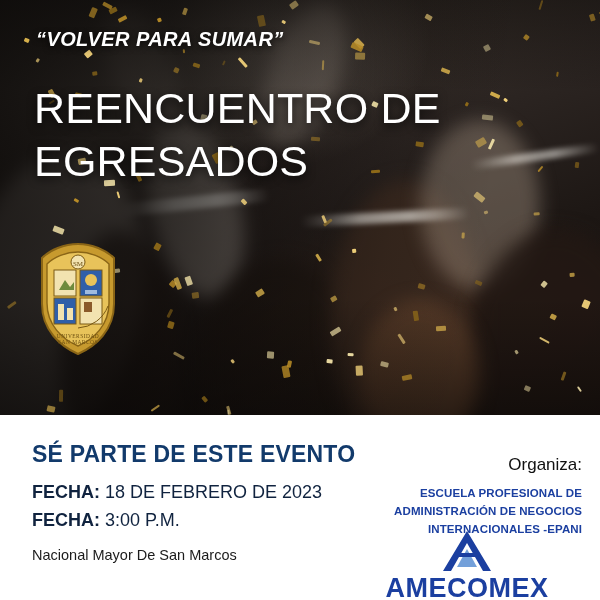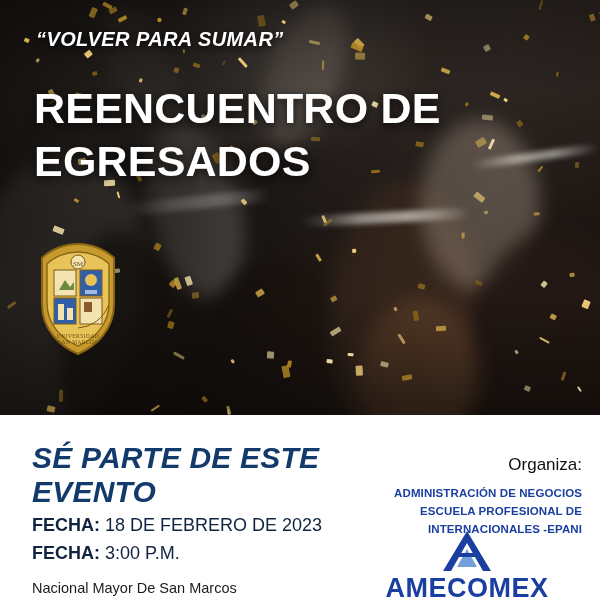--- a/index.html
+++ b/index.html
@@ -92,21 +92,21 @@
     letter-spacing: .4px;
     text-shadow: 0 2px 6px rgba(0,0,0,.8);
     white-space: nowrap;
   }
   .headline {
     position: absolute;
     left: 34px;
     top: 82px;
     font-size: 43px;
     line-height: 1.24;
-    font-weight: bold;
+    font-weight: normal;
     color: #ffffff;
     letter-spacing: .2px;
     text-shadow: 0 3px 10px rgba(0,0,0,.75);
   }
   .headline .l2 { display: block; }
 
   
   .crest {
     position: absolute;
     left: 30px;
@@ -124,26 +124,25 @@
     height: 185px;
     background: #ffffff;
   }
   .info-left {
     position: absolute;
     left: 32px;
     top: 26px;
     width: 340px;
   }
   .be-part {
-    font-size: 30px;
+    font-size: 23px;
     font-weight: bold;
     color: #123a6b;
     letter-spacing: .2px;
-    margin-bottom: 6px;
-    font-style: italic;
+    margin-bottom: 14px;
   }
   .line {
     font-size: 18px;
     color: #10233f;
     margin-bottom: 7px;
   }
   .line b { font-weight: bold; }
   .venue {
     margin-top: 14px;
     font-size: 14.5px;
@@ -369,22 +368,22 @@
       </div>
 
       <div class="venue">
         <div>Nacional Mayor De San Marcos</div>
       </div>
     </div>
 
     <div class="info-right">
       <div class="organiza">Organiza:</div>
       <div class="org-name">
+        <div>ESCUELA PROFESIONAL DE</div>
         <div>ADMINISTRACIÓN DE NEGOCIOS</div>
-        <div>ESCUELA PROFESIONAL DE</div>
         <div>INTERNACIONALES -EPANI</div>
       </div>
     </div>
 
     <div class="amecomex">
       <svg class="amecomex-mark" width="56" height="44" viewBox="0 0 56 44">
         <path d="M28 2 L52 42 L44 42 L28 14 L12 42 L4 42 Z" fill="#1b3fa0"></path>
         <path d="M28 20 L38 38 L18 38 Z" fill="#5b8fd4" opacity=".85"></path>
         <rect x="20" y="24" width="16" height="4" fill="#1b3fa0"></rect>
       </svg>

